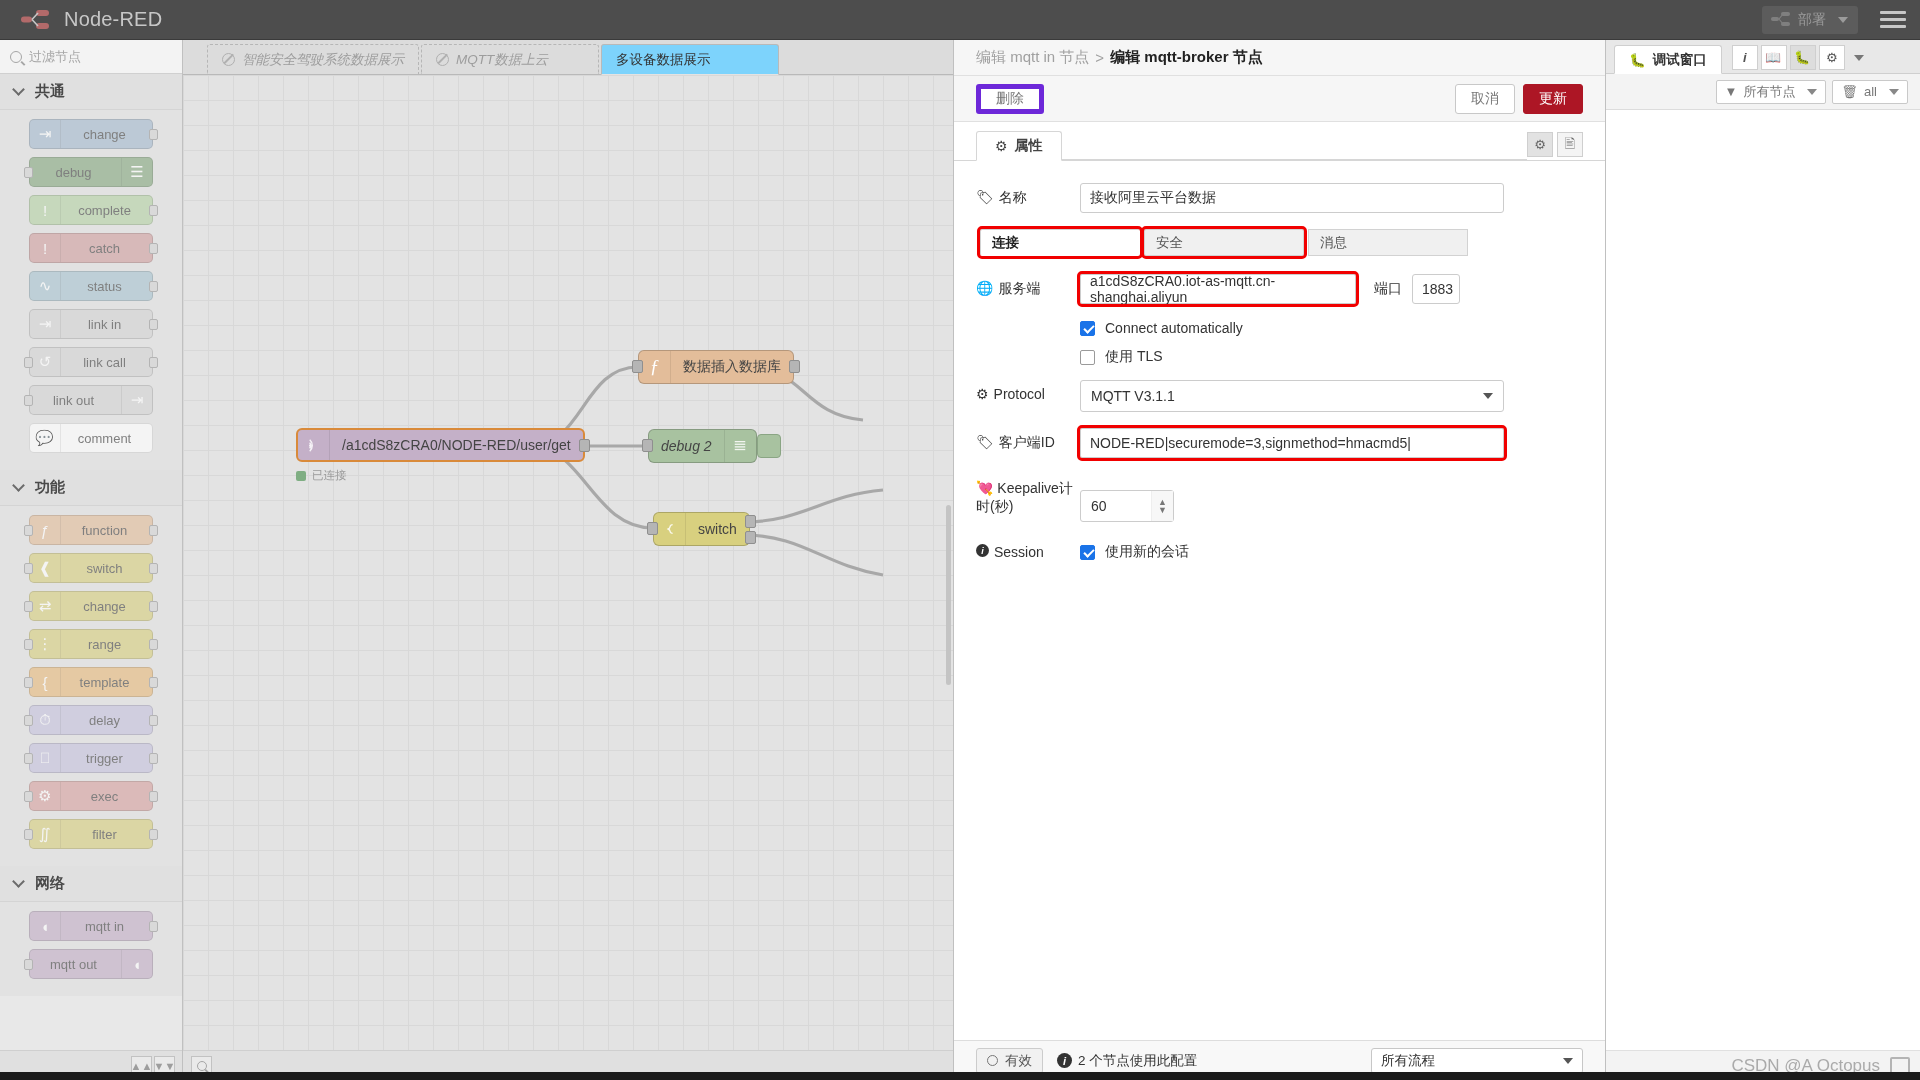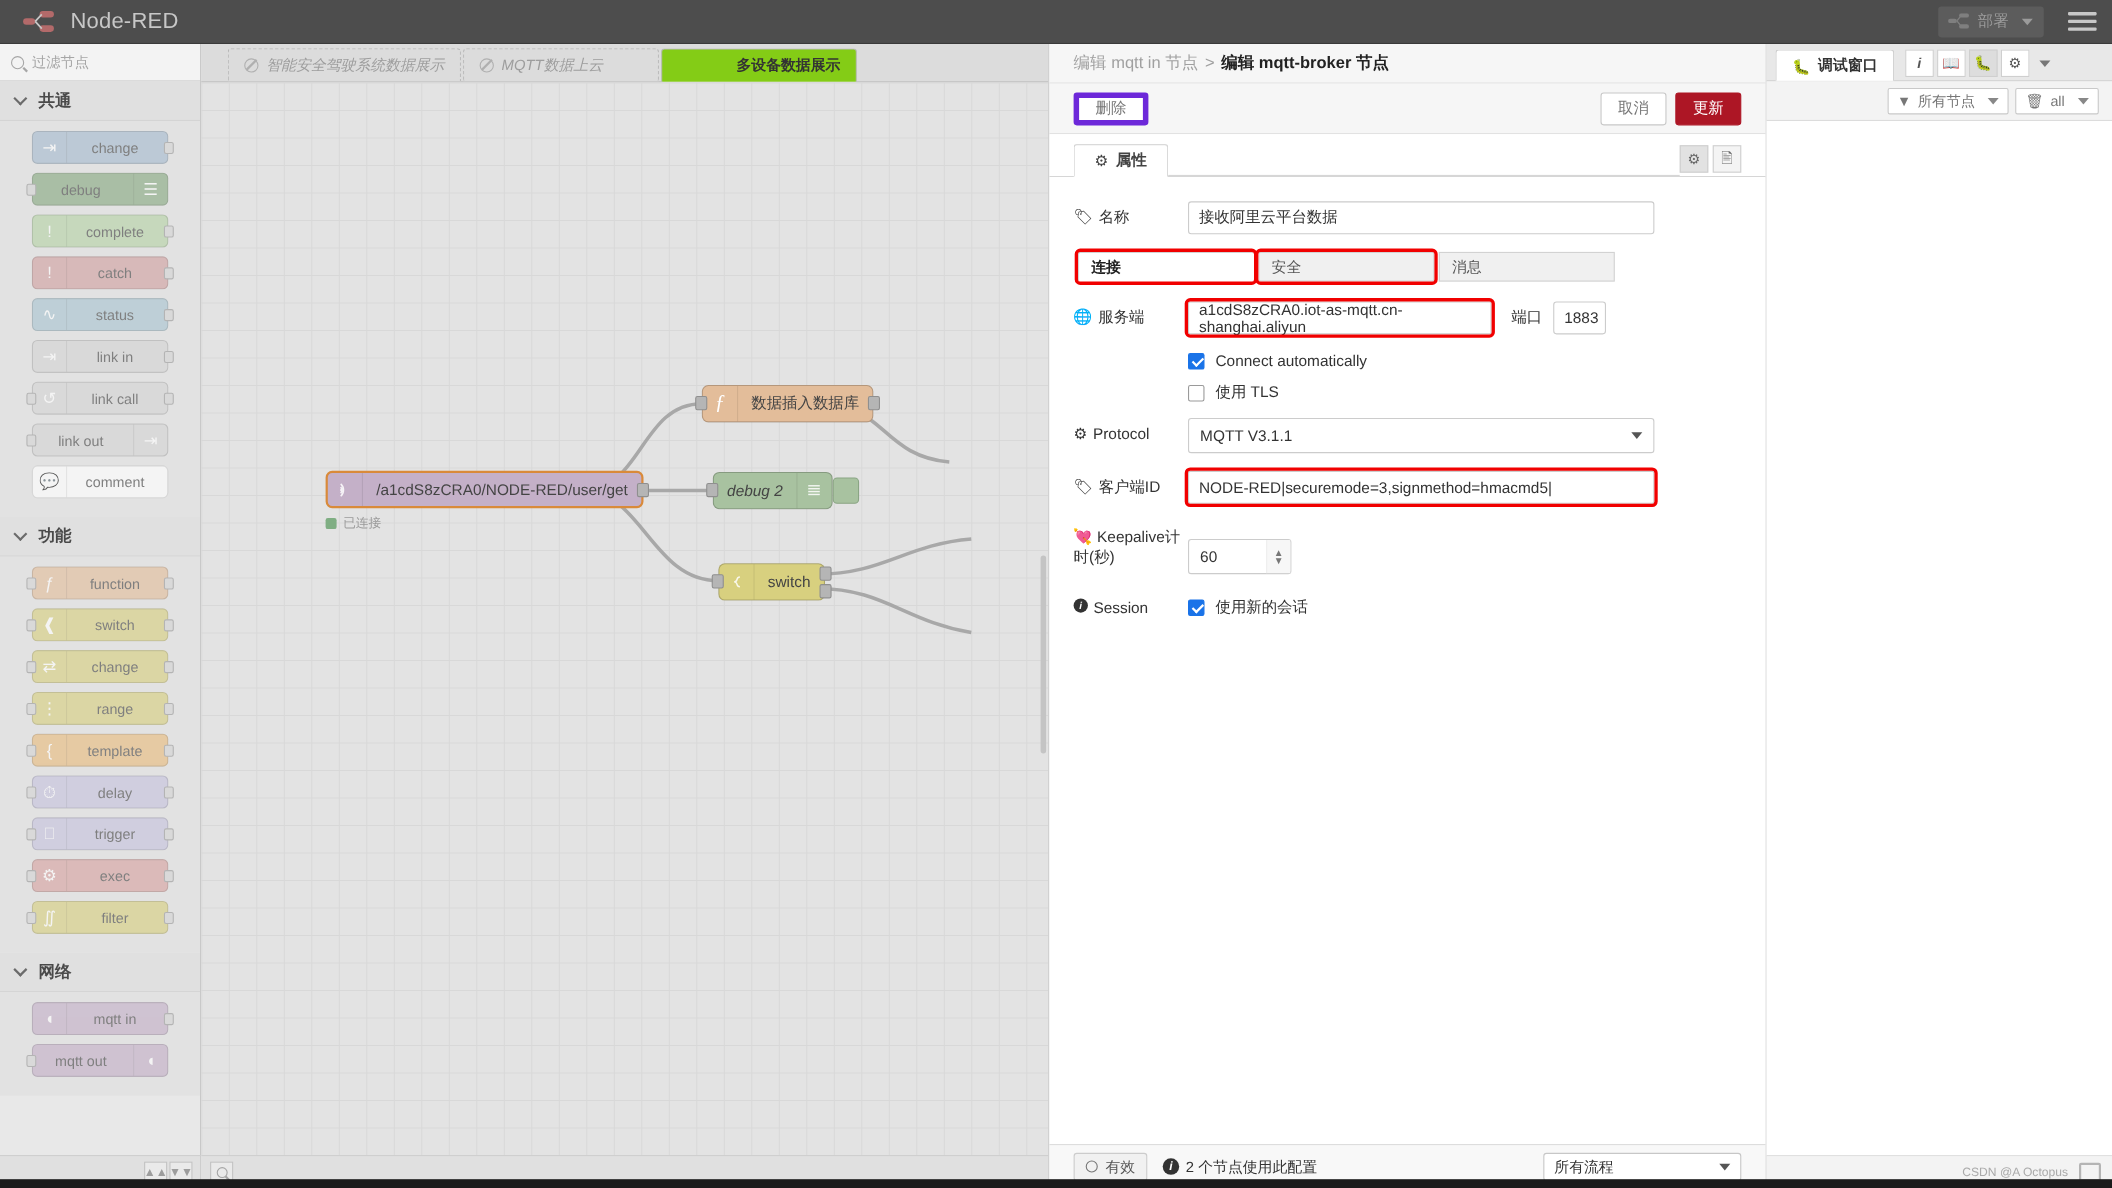--- a/index.html
+++ b/index.html
@@ -90,23 +90,23 @@
     display: flex; align-items: flex-end; padding-left: 24px;
   }
   .ftab {
     height: 30px; min-width: 178px; padding: 0 14px; margin-right: 2px;
     display: flex; align-items: center; gap: 7px;
     font-size: 13.5px; color: #9d9d9d; font-style: italic;
     background: #dcdcdc; border: 1px dashed #b6b6b6; border-bottom: none;
     border-radius: 3px 3px 0 0; cursor: pointer; overflow: hidden; white-space: nowrap;
   }
   .ftab.active {
-    background: #84cc16; color: #333; font-style: normal; font-weight: bold;
+    background: #7dd3fc; color: #333; font-style: normal; font-weight: normal;
     border: 1px solid #b9b9b9; border-bottom: 1px solid #e3e3e3;
-    margin-bottom: -1px; height: 31px; justify-content: flex-end;
+    margin-bottom: -1px; height: 31px;
   }
   .dis-ico { width: 13px; height: 13px; border: 1.6px solid #b0b0b0; border-radius: 50%; position: relative; flex:none;}
   .dis-ico::after { content:""; position:absolute; left:-1px; top:4.3px; width: 13px; height: 1.6px; background:#b0b0b0; transform: rotate(-45deg);}
   .canvas {
     position: relative; width: 770px; height: 975px; overflow: hidden;
     background-color: #e3e3e3;
     background-image: linear-gradient(to right, #d8d8d8 1px, transparent 1px),
                       linear-gradient(to bottom, #d8d8d8 1px, transparent 1px);
     background-size: 25px 25px;
   }
@@ -212,21 +212,21 @@
   .ed-footer {
     height: 40px; border-top: 1px solid #ddd; background: #f8f8f8;
     display: flex; align-items: center; padding: 0 22px; gap: 14px;
   }
   .enable-btn { display:flex; align-items:center; gap:7px; height:26px; padding:0 10px;
     border:1px solid #ccc; background:#f1f1f1; border-radius:3px; font-size:13.5px; color:#555; cursor:pointer;}
   .circle-o { width:11px; height:11px; border:1.6px solid #777; border-radius:50%; display:inline-block; }
   .usage { display:flex; align-items:center; gap:6px; font-size:13.5px; color:#333; }
   .info-ico { width: 15px; height: 15px; border-radius: 50%; background: #333; color:#fff;
     font-size: 11px; font-weight: bold; display:flex; align-items:center; justify-content:center; font-style: italic;}
-  .scope-sel { margin-left: auto; width: 180px; height: 26px; border: 1px solid #c7c7c7;
+  .scope-sel { margin-left: auto; width: 212px; height: 26px; border: 1px solid #c7c7c7;
     border-radius: 3px; background:#fff; display:flex; align-items:center; justify-content:space-between;
     padding: 0 9px; font-size: 13.5px; color: #333; }
 
   
   .sidebar { position: absolute; top: 40px; left: 1606px; width: 314px; height: 1040px;
              background: #f3f3f3; display: flex; flex-direction: column; }
   .sb-tabrow { height: 34px; background: #e8e8e8; display:flex; align-items:flex-end;
                border-bottom:1px solid #cfcfcf; padding-left: 8px; }
   .sb-tab { height: 29px; padding: 0 14px; display:flex; align-items:center; gap:7px;
     background:#fff; border:1px solid #cfcfcf; border-bottom:1px solid #fff; margin-bottom:-1px;
@@ -235,21 +235,21 @@
   .sb-btn { width:26px; height:25px; border:1px solid #cfcfcf; background:#fff;
     display:flex; align-items:center; justify-content:center; color:#555; font-size:13px; cursor:pointer;}
   .sb-btn.active { background:#ddd; }
   .sb-toolrow { height: 36px; background:#f3f3f3; border-bottom:1px solid #dcdcdc;
     display:flex; align-items:center; justify-content:flex-end; gap:6px; padding-right: 12px;}
   .sb-ctl { height:24px; padding:0 8px; border:1px solid #c9c9c9; background:#fff; border-radius:2px;
     display:flex; align-items:center; gap:6px; font-size:13px; color:#777; cursor:pointer;}
   .sb-list { flex: 1; background: #fff; }
   .sb-footer { height: 30px; background:#f3f3f3; border-top:1px solid #e0e0e0;
     display:flex; align-items:center; justify-content:flex-end; padding-right:10px; gap:10px;}
-  .watermark { font-size:11px; color:#aaa; }
+  .watermark { font-size:17px; color:#aaa; }
   .wm-ico { width:20px; height:17px; border:2px solid #b4b4b4; border-radius:2px; display:inline-block; position:relative;}
   .wm-ico::after{content:"";position:absolute;left:5px;bottom:-5px;width:8px;height:3px;background:#b4b4b4;}
 
   .bottom-strip { position:absolute; bottom:0; left:0; width:1920px; height:8px; background:#1b1b1b; }
   .vscroll { position:absolute; right:2px; top:430px; width:5px; height:180px; background:#c4c4c4; border-radius:3px; }
 </style>
 </head>
 <body>
 
 <div id="app">

